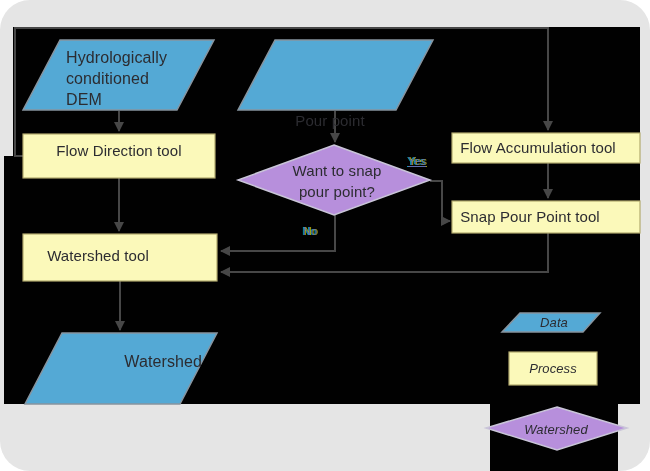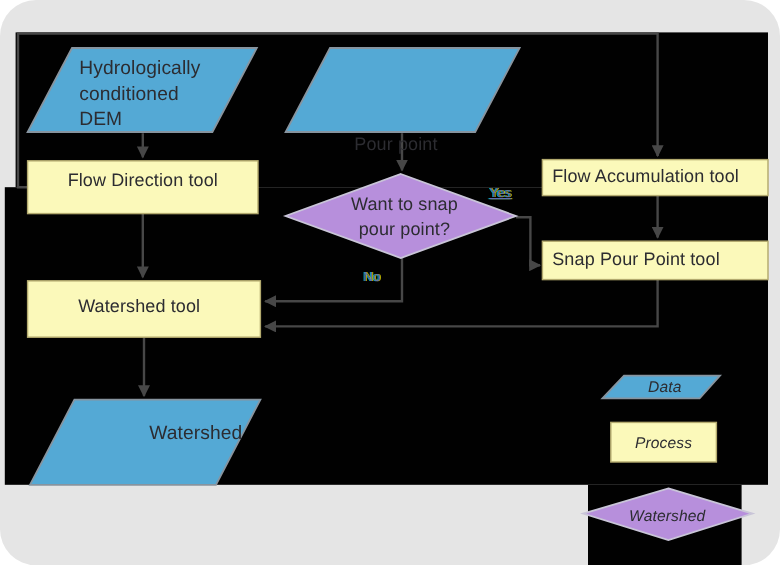--- a/index.html
+++ b/index.html
@@ -87,21 +87,21 @@
 
   <div class="lbl decision-lines" style="left:257px;top:160px;width:160px;">
     <span>Want to snap</span>
     <span>pour point?</span>
   </div>
 
   <div class="lbl center" style="left:452px;top:140px;width:172px;">Flow Accumulation tool</div>
 
   <div class="lbl center" style="left:452px;top:209px;width:156px;">Snap Pour Point tool</div>
 
-  <div class="lbl center" style="left:23px;top:248px;width:186px;">Watershed tool</div>
+  <div class="lbl center" style="left:5px;top:248px;width:186px;">Watershed tool</div>
 
   <div class="lbl center big" style="left:42px;top:354px;width:160px;">Watershed</div>
 
   <div class="edge-label" style="left:408px;top:155px;text-decoration:underline;">Yes</div>
   <div class="edge-label" style="left:303px;top:225px;">No</div>
 
   <div class="lbl center legend-lbl" style="left:504px;top:315px;width:100px;">Data</div>
   <div class="lbl center legend-lbl" style="left:503px;top:361px;width:100px;">Process</div>
   <div class="lbl center legend-lbl" style="left:506px;top:422px;width:100px;">Watershed</div>
 

